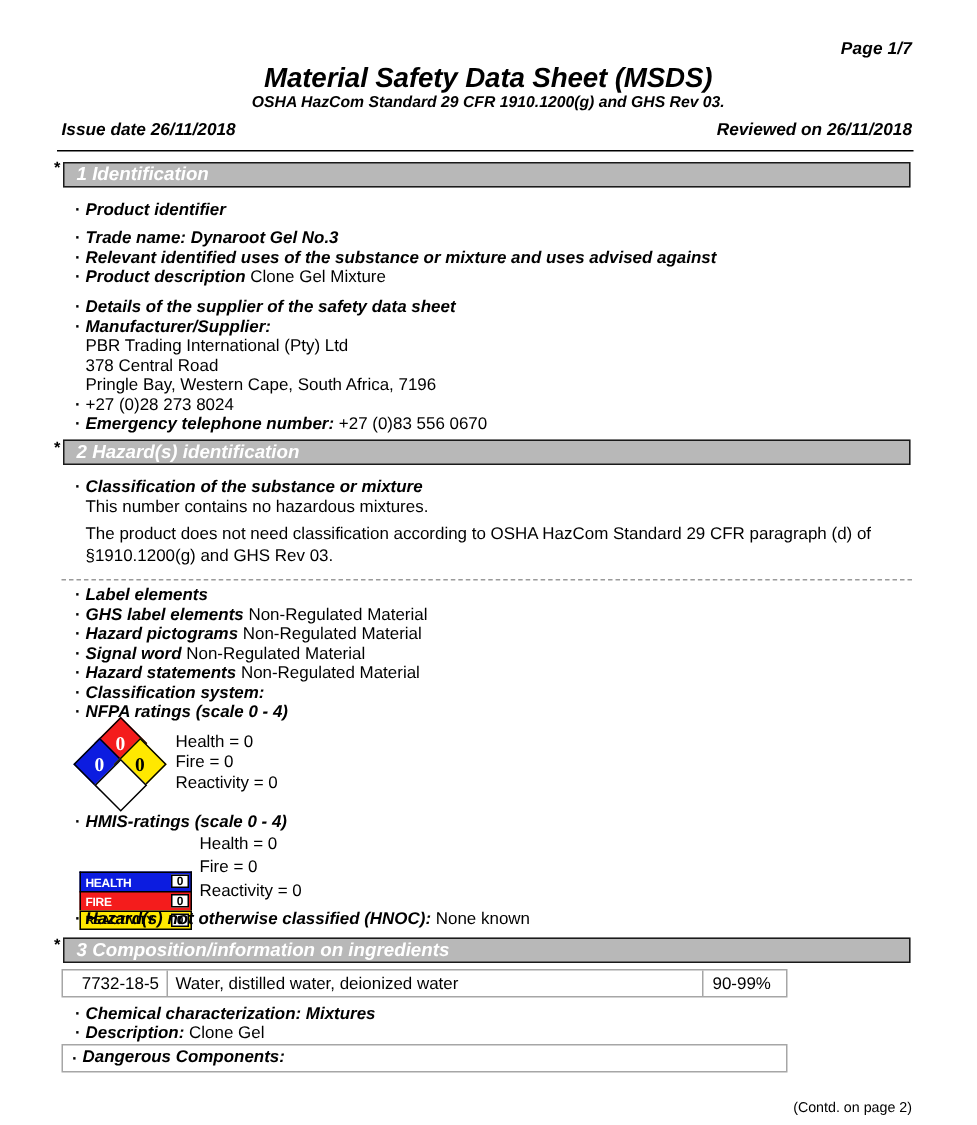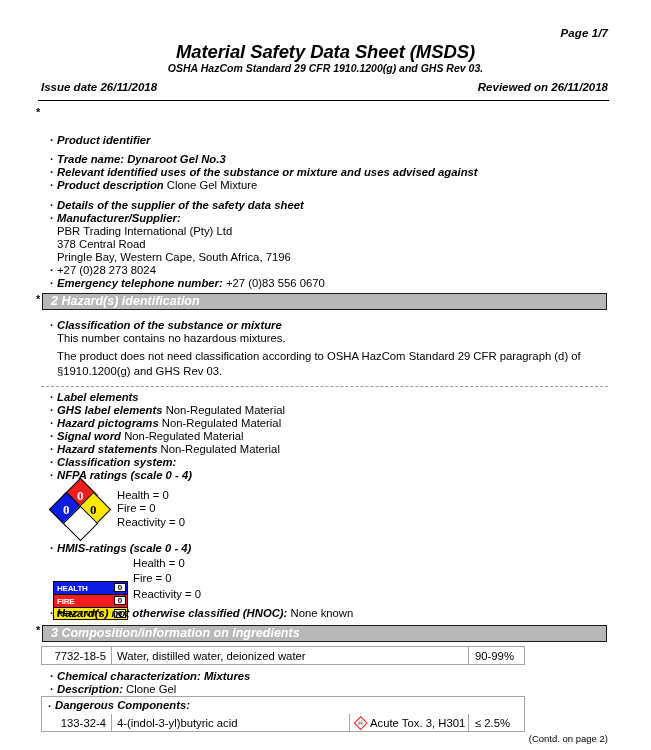--- a/index.html
+++ b/index.html
@@ -337,20 +337,23 @@
 <div class="page">
 
   <div class="pagenum">Page 1/7</div>
   <div class="doc-title">Material Safety Data Sheet (MSDS)</div>
   <div class="doc-subtitle">OSHA HazCom Standard 29 CFR 1910.1200(g) and GHS Rev 03.</div>
   <div class="issue-date">Issue date 26/11/2018</div>
   <div class="reviewed-on">Reviewed on 26/11/2018</div>
   <div class="header-rule"></div>
 
   <div class="sec-star" style="left:36px; top:107px;">*</div>
+  <div class="sec-bar" style="top:108px;">
+    <span>1 Identification</span>
+  </div>
 
   <div class="ln" style="left:50px; top:134px;">
     <span class="bullet">·</span><span class="b">Product identifier</span>
   </div>
 
   <div class="ln" style="left:50px; top:153px;">
     <span class="bullet">·</span><span class="b">Trade name:</span><span class="b">&nbsp;</span><span class="b">Dynaroot Gel No.3</span>
   </div>
 
   <div class="ln" style="left:50px; top:166px;">
@@ -482,29 +485,17 @@
   </div>
   <div class="ln" style="left:50px; top:683px;">
     <span class="bullet">·</span><span class="b">Description:</span><span class="n">&nbsp;</span><span class="n">Clone Gel</span>
   </div>
 
   <div class="ctable" style="top:696px;">
     <div class="fullrow">
       <span class="bullet">·</span>
         <span class="ln" style="position:static;"><span class="b">Dangerous Components:</span></span>
     </div>
-    <div class="trow">
-      <div class="cas">133-32-4</div>
-      <div class="nm">4-(indol-3-yl)butyric acid</div>
-      <div class="haz">
-        <span class="ghs">
-          <span class="dia"></span>
-          <span class="skull">☠</span>
-        </span>
-        <span>Acute Tox. 3, H301</span>
-      </div>
-      <div class="pct">≤ 2.5%</div>
-    </div>
   </div>
 
   <div class="contd">(Contd. on page 2)</div>
 
 </div>
 
 </body></html>

